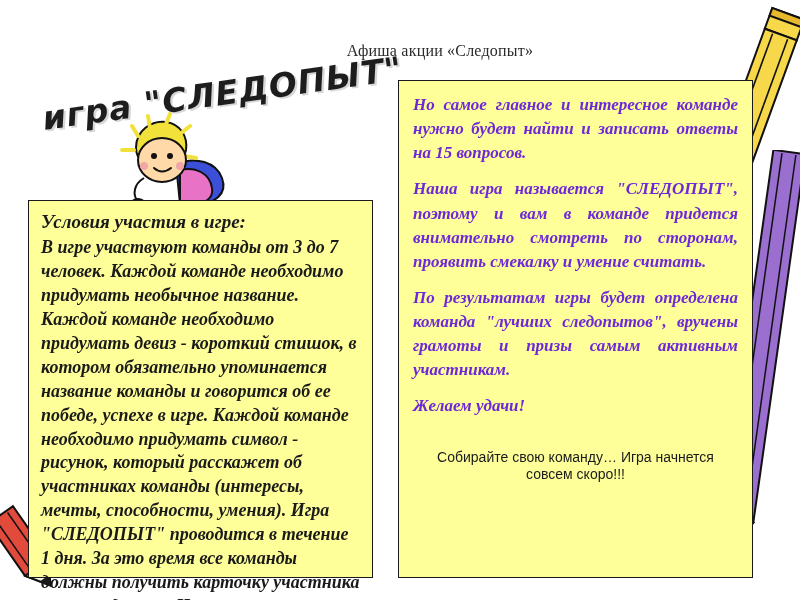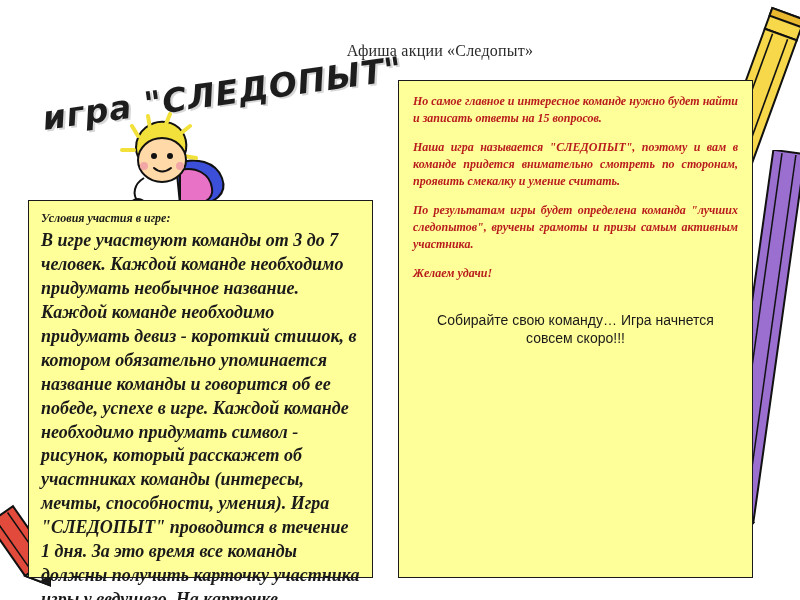--- a/index.html
+++ b/index.html
@@ -79,41 +79,41 @@
     top: 80px;
     width: 355px;
     height: 498px;
     padding: 12px 14px 10px 14px;
   }
 
   .lead {
     font-family: "Liberation Serif", serif;
     font-style: italic;
     font-weight: bold;
-    font-size: 12px;
+    font-size: 19px;
     color: #1a1a1a;
     margin: 0 0 3px 0;
   }
   .body-left {
     font-family: "Liberation Serif", serif;
     font-style: italic;
     font-weight: bold;
     font-size: 18px;
     line-height: 1.33;
     color: #1a1a1a;
     margin: 0;
     text-align: left;
   }
   .body-right {
     font-family: "Liberation Serif", serif;
     font-style: italic;
     font-weight: bold;
-    font-size: 12px;
+    font-size: 17px;
     line-height: 1.42;
-    color: #b91c1c;
+    color: #6d28d9;
     margin: 0 0 12px 0;
     text-align: justify;
   }
   .body-right.center {
     text-align: left;
   }
   .callout {
     font-family: "Liberation Sans", sans-serif;
     font-size: 14px;
     line-height: 1.28;
@@ -209,18 +209,18 @@
   </svg>
 
   <div class="box box-left">
     <p class="lead">Условия участия в игре:</p>
     <p class="body-left">В игре участвуют команды от 3 до 7 человек. Каждой команде необходимо придумать необычное название. Каждой команде необходимо придумать девиз - короткий стишок, в котором обязательно упоминается название команды и говорится об ее победе, успехе в игре. Каждой команде необходимо придумать символ - рисунок, который расскажет об участниках команды (интересы, мечты, способности, умения). Игра "СЛЕДОПЫТ" проводится в течение 1 дня. За это время все команды должны получить карточку участника игры у ведущего. На карточке необходимо будет написать название команды, перечислить имена и фамилии всех участников команды, девиз команды, нарисовать символ команды.</p>
   </div>
 
   <div class="box box-right">
     <p class="body-right">Но самое главное и интересное команде нужно будет найти и записать ответы на 15 вопросов.</p>
     <p class="body-right">Наша игра называется "СЛЕДОПЫТ", поэтому и вам в команде придется внимательно смотреть по сторонам, проявить смекалку и умение считать.</p>
-    <p class="body-right">По результатам игры будет определена команда "лучших следопытов", вручены грамоты и призы самым активным участника.</p>
+    <p class="body-right">По результатам игры будет определена команда "лучших следопытов", вручены грамоты и призы самым активным участникам.</p>
     <p class="body-right center">Желаем удачи!</p>
     <p class="callout">Собирайте свою команду… Игра начнется совсем скоро!!!</p>
   </div>
 
 </div>
 
 </body></html>

